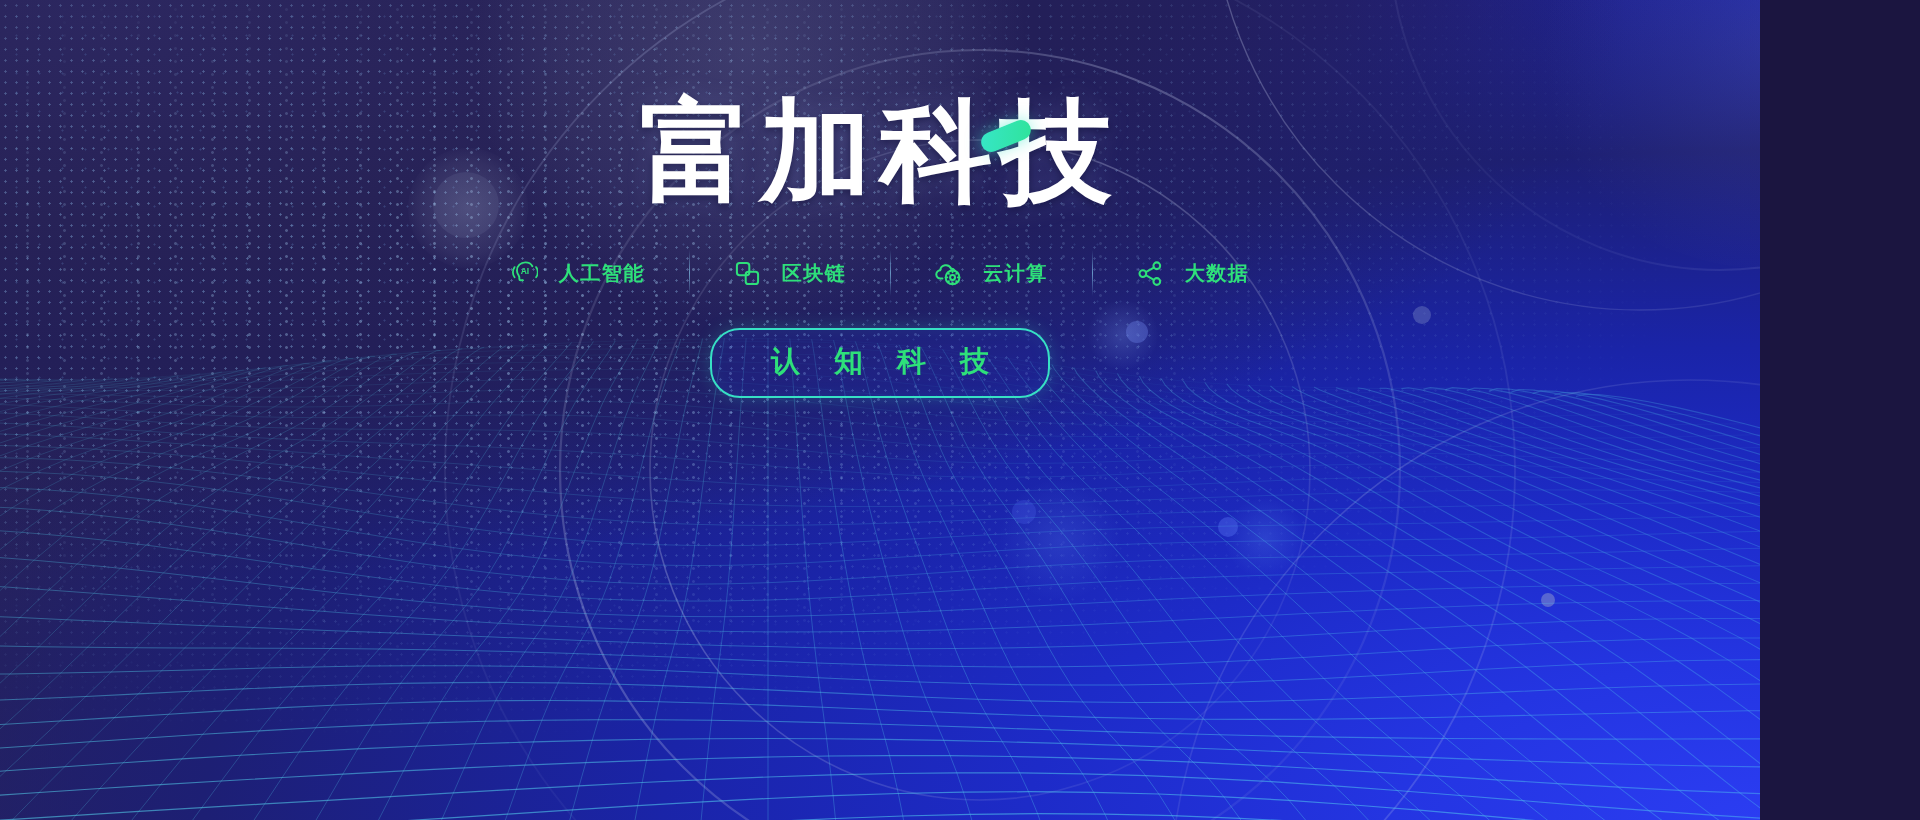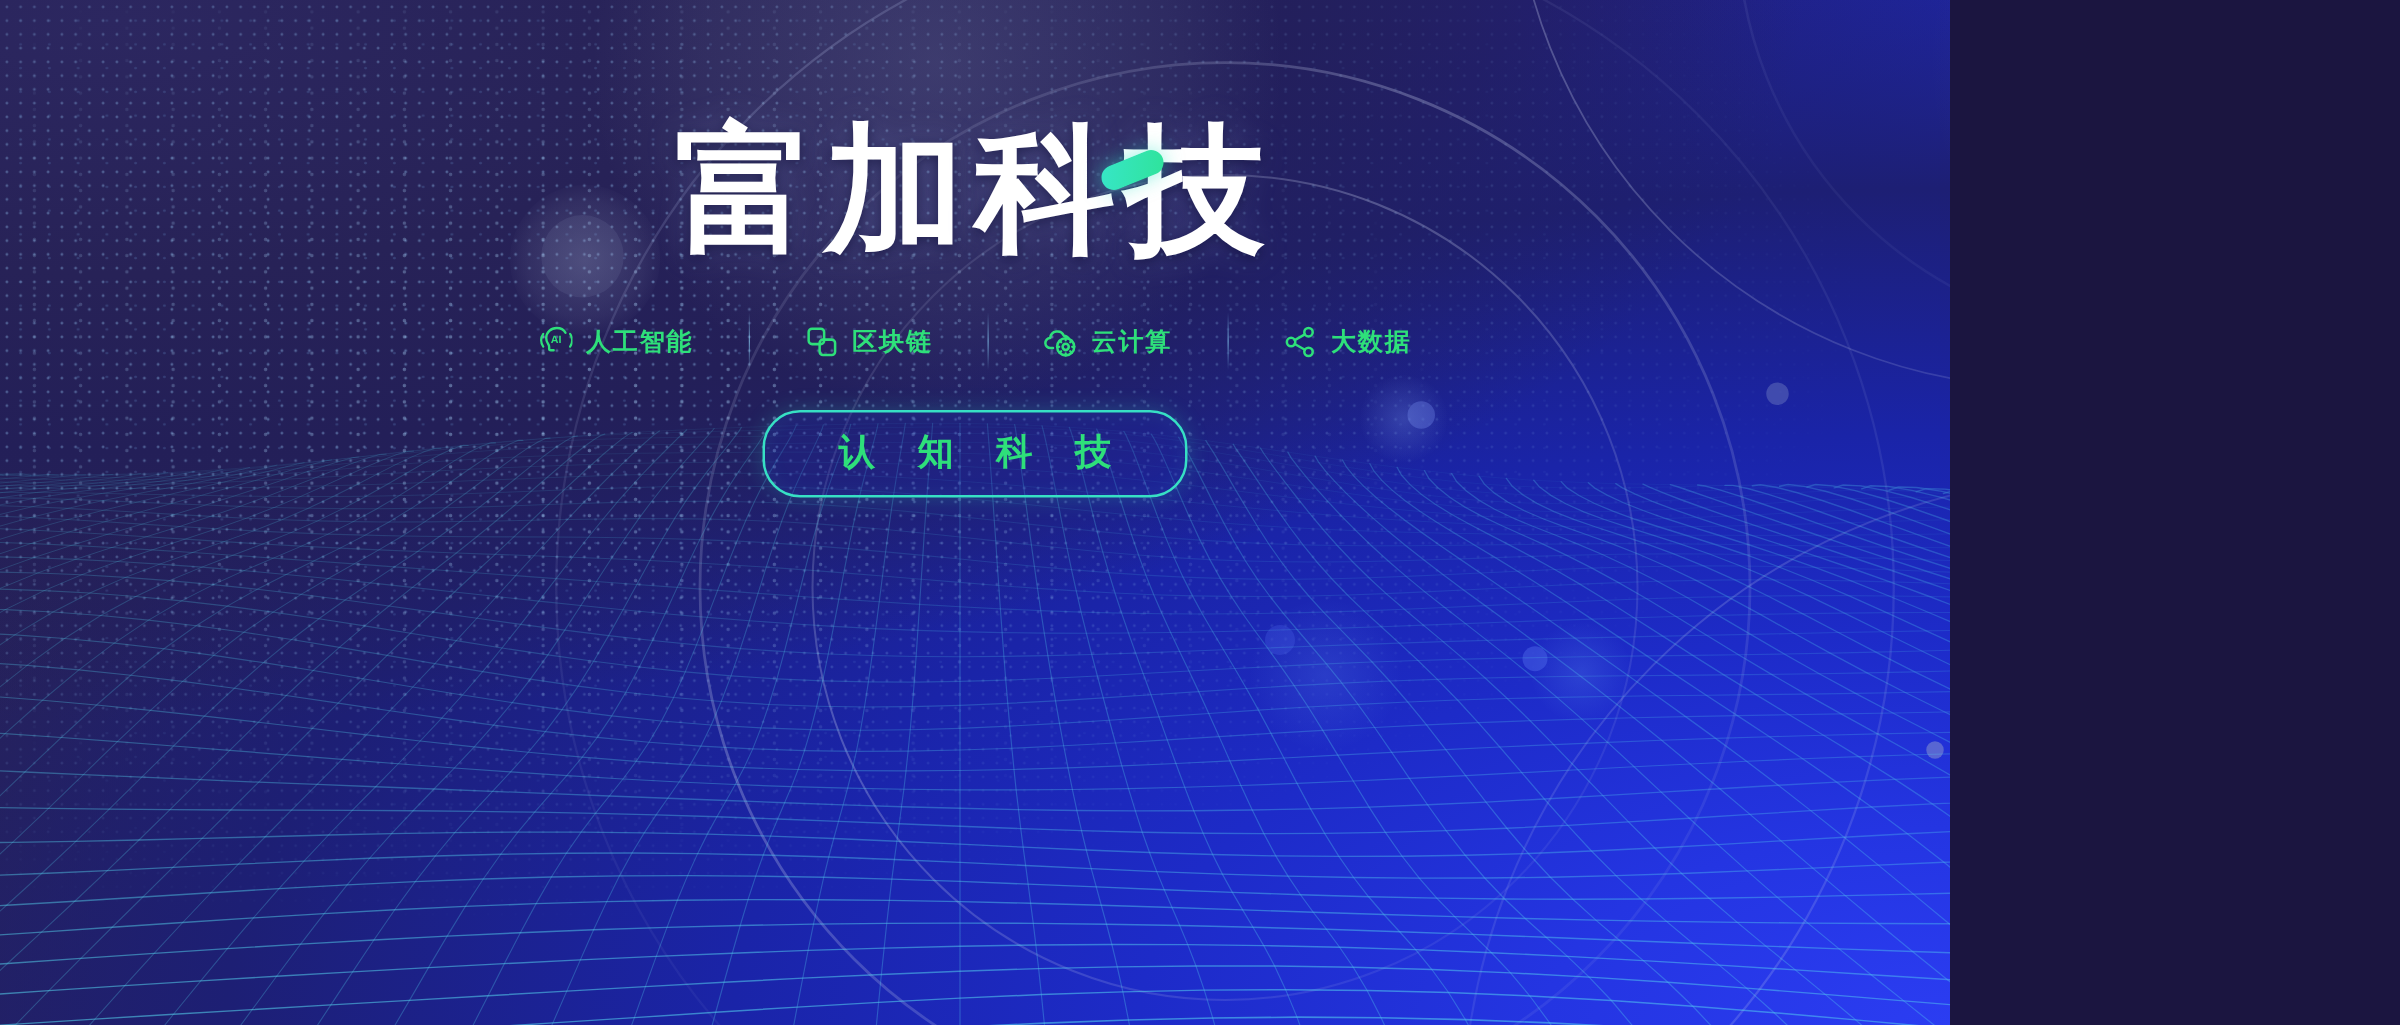--- a/index.html
+++ b/index.html
@@ -1,21 +1,21 @@
 <!DOCTYPE html>
 <html><head>
 <meta charset="utf-8">
 <title>Hero Banner</title>
 <style>
   * { margin:0; padding:0; box-sizing:border-box; }
   html,body { width:1920px; height:820px; overflow:hidden; background:#1b1540; }
   body { font-family:"Liberation Sans","DejaVu Sans",sans-serif; }
 
   .stage {
-    position:relative; width:1560px; height:820px; overflow:hidden;
+    position:relative; width:1760px; height:820px; overflow:hidden;
     background:
       radial-gradient(120% 95% at 6% 2%, #2c2760 0%, #272257 26%, #231f58 44%, rgba(35,31,88,0) 72%),
       radial-gradient(130% 120% at 100% 100%, #2b3df2 0%, #2435e2 16%, #1d2bc8 32%, #1a24a8 48%, #1d1f74 68%, rgba(29,31,116,0) 85%),
       linear-gradient(128deg, #2a2560 0%, #272257 22%, #242060 40%, #221f78 56%, #1e259e 72%, #2030c6 86%, #2438dd 100%);
   }
 
   
   .dots {
     position:absolute; inset:0;
     background-image:
@@ -67,21 +67,21 @@
   }
 
   .subtitle {
     margin-top:30px;
     font-size:50px; font-weight:700; letter-spacing:7px; color:#fdfdff;
     text-shadow:0 2px 9px rgba(12,10,50,.55);
     white-space:nowrap;
   }
 
   .tags { margin-top:42px; display:flex; align-items:center; }
-  .tag { display:flex; align-items:center; gap:11px; padding:0 44px; }
+  .tag { display:flex; align-items:center; gap:21px; padding:0 44px; }
   .tag-icon { width:27px; height:27px; display:block; flex:0 0 auto; }
   .tag-label { font-size:20px; font-weight:700; letter-spacing:1.5px; color:#2ee07a; white-space:nowrap; }
   .divider {
     width:1px; height:46px; flex:0 0 auto;
     background:linear-gradient(180deg, rgba(120,210,255,0) 0%, rgba(145,220,255,.62) 50%, rgba(120,210,255,0) 100%);
   }
 
   .cta {
     margin-top:32px;
     padding:12px 46px 14px;

